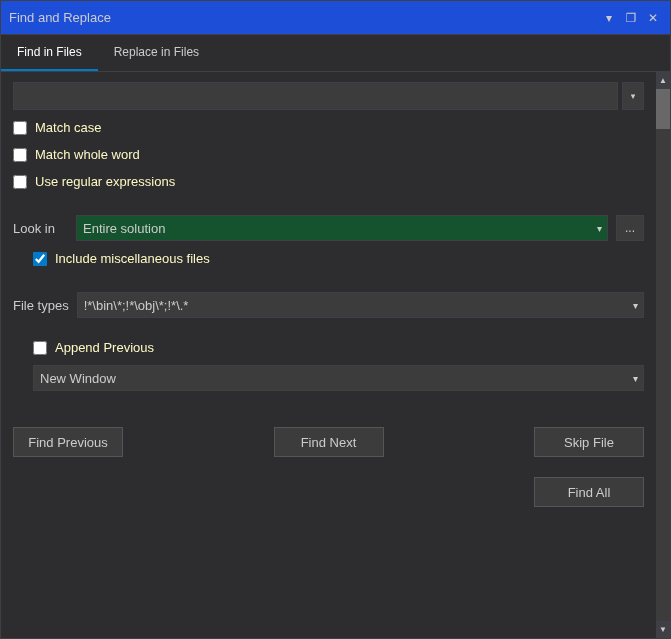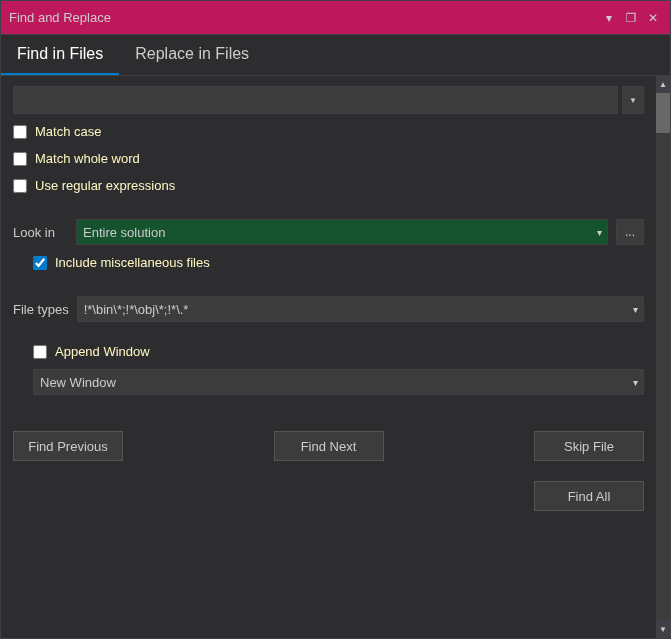--- a/index.html
+++ b/index.html
@@ -21,21 +21,21 @@
     .window {
       width: 671px;
       height: 639px;
       background: #2d2d30;
       display: flex;
       flex-direction: column;
       border: 1px solid #3f3f46;
     }
 
     .title-bar {
-      background: #be185d;
+      background: #1d4ed8;
       height: 34px;
       display: flex;
       align-items: center;
       justify-content: space-between;
       padding: 0 8px;
       border-bottom: 1px solid #3f3f46;
       flex-shrink: 0;
     }
 
     .title-bar-left {
@@ -72,21 +72,21 @@
       display: flex;
       background: #2d2d30;
       border-bottom: 1px solid #3f3f46;
       flex-shrink: 0;
     }
 
     .tab {
       padding: 10px 16px;
       cursor: pointer;
       color: #ccc;
-      font-size: 16px;
+      font-size: 12px;
       border-bottom: 2px solid transparent;
     }
 
     .tab.active {
       color: #fff;
       border-bottom: 2px solid #007acc;
     }
 
     .content {
       display: flex;
@@ -429,21 +429,21 @@
         <span class="file-types-label">File types</span>
         <div class="file-types-select-wrapper">
           <input class="file-types-input" type="text" value="!*\bin\*;!*\obj\*;!*\.*" style="">
         </div>
       </div>
 
       <div class="section-gap"></div>
 
       <div class="checkbox-row indent">
         <input type="checkbox" id="appendResults" style="">
-        <label class="checkbox-label" for="appendResults">Append Window</label>
+        <label class="checkbox-label" for="appendResults">Append Previous</label>
       </div>
 
       <div style="padding-left: 20px;">
         <div class="output-select-wrapper">
           <input class="output-input" type="text" value="New Window" style="">
         </div>
       </div>
 
       <div class="section-gap"></div>
 

